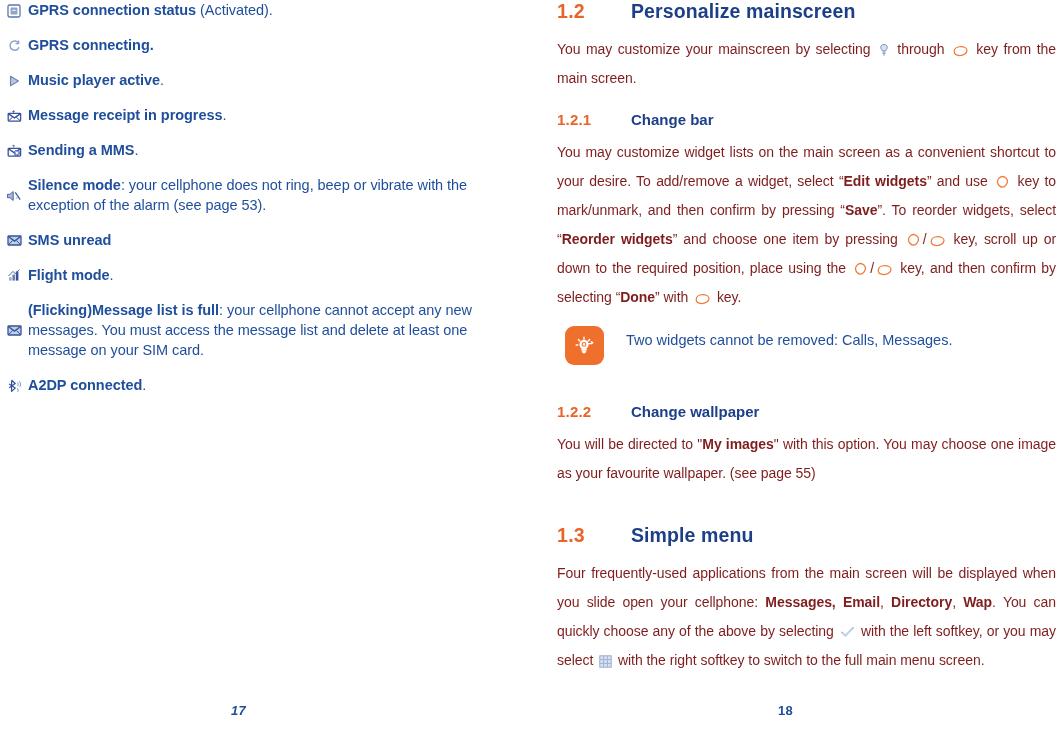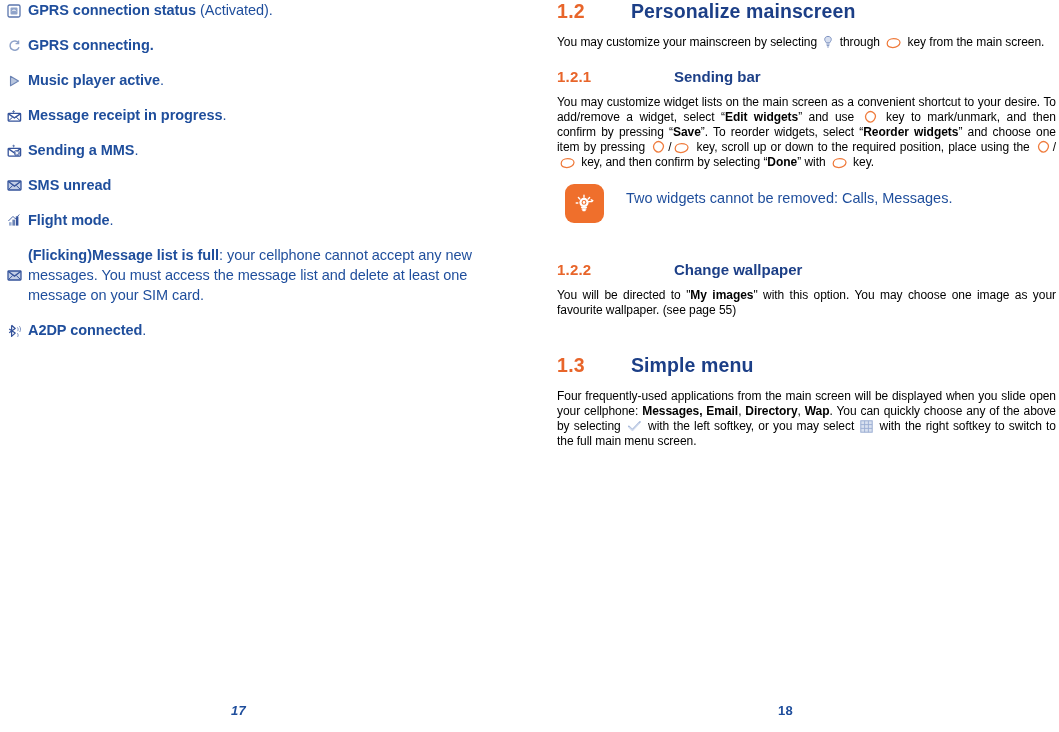--- a/index.html
+++ b/index.html
@@ -84,39 +84,38 @@
   .h2 .ttl {
     color: #1c3f87;
     font-size: 19.5px;
     font-weight: bold;
     letter-spacing: .1px;
   }
   .h3 {
     display: flex;
     align-items: baseline;
     margin: 18px 0 10px 0;
-    gap: 43px;
   }
   .h3 .num {
     color: #e8652a;
     font-size: 15px;
     font-weight: bold;
     width: 74px;
     min-width: 74px;
     letter-spacing: .2px;
   }
   .h3 .ttl {
     color: #1c3f87;
     font-size: 15px;
     font-weight: bold;
   }
   .body-p {
-    font-size: 12px;
-    line-height: 15px;
-    color: #000000;
+    font-size: 14px;
+    line-height: 29px;
+    color: #7f1d1d;
     text-align: justify;
     margin: 0 0 10px 0;
     letter-spacing: -0.05px;
   }
   .body-p b { font-weight: bold; }
 
   .gap-lg { height: 26px; }
   .gap-md { height: 14px; }
 
   
@@ -208,20 +207,30 @@
             <path d="M6.6 3.4V1.2M5.5 2.2 6.6 1l1.2 1.2" fill="none" stroke="#5b76ad" stroke-width="1"></path>
             <rect x="1.2" y="4.3" width="12.4" height="7.8" rx="0.8" fill="#ffffff" stroke="#35539b" stroke-width="1.3"></rect>
             <path d="M1.2 4.6 7.4 8.9l6.2-4.3" fill="none" stroke="#35539b" stroke-width="1.3"></path>
             <circle cx="9.9" cy="8.9" r="2.9" fill="#35539b"></circle>
             <path d="M9.9 6.6v4.6M7.6 8.9h4.6M8.3 7.3l3.2 3.2M11.5 7.3l-3.2 3.2" stroke="#ffffff" stroke-width=".85"></path>
           </svg>
         </span>
         <span class="gloss-text"><b>Sending a MMS</b><span>.</span></span>
       </div>
 
+      <div class="gloss-row">
+        <span class="gloss-icon">
+          <svg width="16" height="14" viewBox="0 0 16 14">
+            <path d="M1.5 5.3h2.4L7.2 2.6v8.8L3.9 8.7H1.5z" fill="#a9bada" stroke="#4a66a5" stroke-width="1"></path>
+            <path d="M9.3 3.4 14.2 10.6" stroke="#35539b" stroke-width="1.2"></path>
+            <path d="M10 9.4c1.1-.6 1.8-1.6 1.9-2.8" fill="none" stroke="#7e93c1" stroke-width="1"></path>
+          </svg>
+        </span>
+        <span class="gloss-text"><b>Silence mode</b><span>: your cellphone does not ring, beep or vibrate with the exception of the alarm (see page 53).</span></span>
+      </div>
 
       <div class="gloss-row">
         <span class="gloss-icon">
           <svg width="15" height="11" viewBox="0 0 15 11">
             <rect x="1" y="1" width="13" height="9" rx="0.8" fill="#c3cfe6" stroke="#35539b" stroke-width="1.3"></rect>
             <path d="M1 1.3 7.5 6.1 14 1.3" fill="none" stroke="#35539b" stroke-width="1.3"></path>
             <path d="M1.2 9.8 5.6 5.6M13.8 9.8 9.4 5.6" fill="none" stroke="#35539b" stroke-width="1"></path>
           </svg>
         </span>
         <span class="gloss-text"><b>SMS unread</b><span></span></span>
@@ -275,21 +284,21 @@
 
     <p class="body-p"><span>You may customize your mainscreen by selecting </span><span class="iglyph"><svg width="12" height="14" viewBox="0 0 12 14">
             <path d="M6 1.4c2 0 3.3 1.3 3.3 3 0 1.5-1.3 2.4-1.6 3.4H4.3C4 6.8 2.7 5.9 2.7 4.4c0-1.7 1.3-3 3.3-3z" fill="#d7dff0" stroke="#7e93c1" stroke-width="1"></path>
             <path d="M4.4 9.1h3.2M4.7 10.6h2.6M5.2 12h1.6" stroke="#7e93c1" stroke-width="1"></path>
           </svg></span><span> through </span><span class="iglyph"><svg width="17" height="12" viewBox="0 0 17 12">
             <path d="M2.2 6.6C2.2 3.6 5 1.6 8.6 1.6c3.8 0 6.4 1.7 6.4 3.9 0 2.6-3.4 5-7.2 5-3.3 0-5.6-1.5-5.6-3.9z" fill="none" stroke="#ef7b3c" stroke-width="1.25"></path>
           </svg></span><span> key from the main screen.</span></p>
 
     <div class="h3">
       <span class="num">1.2.1</span>
-      <span class="ttl">Sending bar</span>
+      <span class="ttl">Change bar</span>
     </div>
 
     <p class="body-p"><span>You may customize widget lists on the main screen as a convenient shortcut to your desire. To add/remove a widget, select “</span><b>Edit widgets</b><span>” and use </span><span class="iglyph"><svg width="15" height="14" viewBox="0 0 15 14">
             <path d="M7.5 1.5c2.2 0 5 2.2 5 4.6 0 2.8-2.4 6-5 6-2.3 0-5-2.6-5-5.4 0-2.6 2.5-5.2 5-5.2z" fill="none" stroke="#ef7b3c" stroke-width="1.3"></path>
           </svg></span><span> key to mark/unmark, and then confirm by pressing “</span><b>Save</b><span>”. To reorder widgets, select “</span><b>Reorder widgets</b><span>” and choose one item by pressing </span><span class="iglyph"><svg width="15" height="14" viewBox="0 0 15 14">
             <path d="M7.5 1.5c2.2 0 5 2.2 5 4.6 0 2.8-2.4 6-5 6-2.3 0-5-2.6-5-5.4 0-2.6 2.5-5.2 5-5.2z" fill="none" stroke="#ef7b3c" stroke-width="1.3"></path>
           </svg></span><span>/</span><span class="iglyph"><svg width="17" height="12" viewBox="0 0 17 12">
             <path d="M2.2 6.6C2.2 3.6 5 1.6 8.6 1.6c3.8 0 6.4 1.7 6.4 3.9 0 2.6-3.4 5-7.2 5-3.3 0-5.6-1.5-5.6-3.9z" fill="none" stroke="#ef7b3c" stroke-width="1.25"></path>
           </svg></span><span> key, scroll up or down to the required position, place using the </span><span class="iglyph"><svg width="15" height="14" viewBox="0 0 15 14">
             <path d="M7.5 1.5c2.2 0 5 2.2 5 4.6 0 2.8-2.4 6-5 6-2.3 0-5-2.6-5-5.4 0-2.6 2.5-5.2 5-5.2z" fill="none" stroke="#ef7b3c" stroke-width="1.3"></path>

